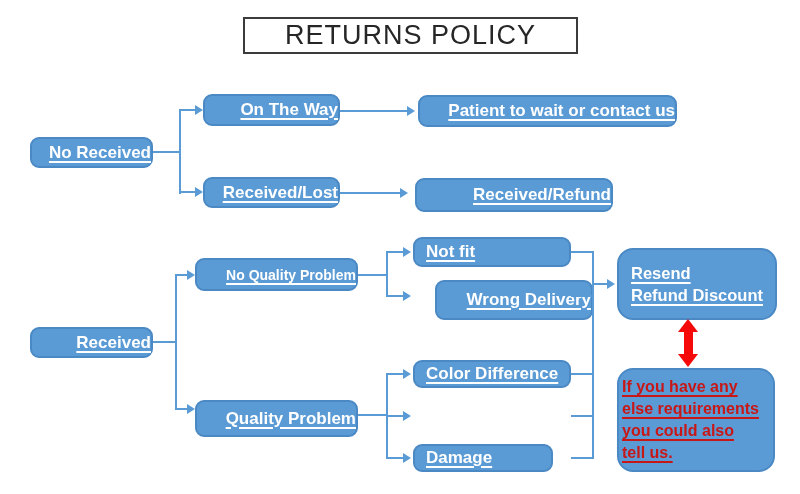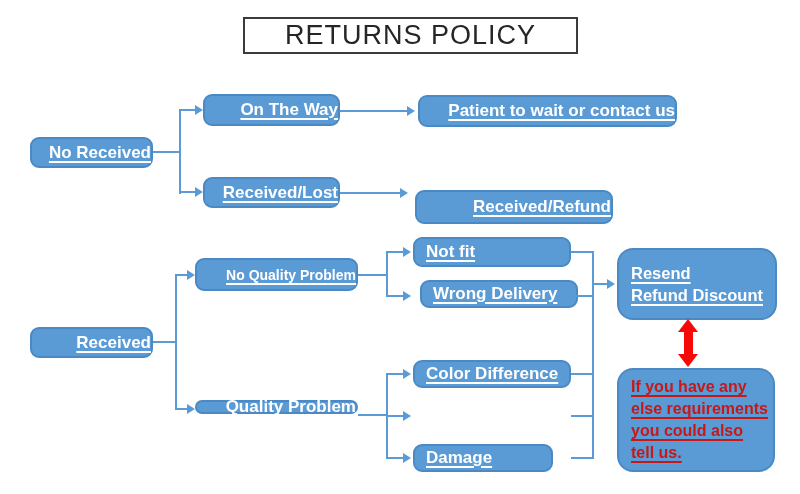--- a/index.html
+++ b/index.html
@@ -24,38 +24,38 @@
   .left{justify-content:flex-start;padding-left:11px;}
   .hl{position:absolute;height:2px;background:var(--connector,#5b9bd5);}
   .vl{position:absolute;width:2px;background:var(--connector,#5b9bd5);}
   .ar{position:absolute;width:0;height:0;border-top:5px solid transparent;
       border-bottom:5px solid transparent;border-left:8px solid var(--connector,#5b9bd5);}
   
   .n-no-received{left:30px;top:137px;width:123px;height:31px;}
   .n-on-the-way{left:203px;top:94px;width:137px;height:32px;}
   .n-received-lost{left:203px;top:177px;width:137px;height:31px;}
   .n-patient{left:418px;top:95px;width:259px;height:32px;}
-  .n-received-refund{left:415px;top:178px;width:198px;height:34px;margin-top:12px;}
+  .n-received-refund{left:415px;top:178px;width:198px;height:34px;}
   .n-received{left:30px;top:327px;width:123px;height:31px;}
   .n-no-quality-problem{left:195px;top:258px;width:163px;height:33px;font-size:14px;}
-  .n-quality-problem{left:195px;top:400px;width:163px;height:14px;}
+  .n-quality-problem{left:195px;top:400px;width:163px;height:37px;}
   .n-not-fit{left:413px;top:237px;width:158px;height:30px;}
-  .n-wrong-delivery{left:420px;top:280px;width:158px;height:28px;}
+  .n-wrong-delivery{left:435px;top:280px;width:158px;height:40px;justify-content:flex-end;}
   .n-color-difference{left:413px;top:360px;width:158px;height:28px;}
   .n-quality-defect{left:413px;top:402px;width:158px;height:29px;}
   .n-damage{left:413px;top:444px;width:140px;height:28px;}
   .n-resend{
     left:617px;top:248px;width:160px;height:72px;border-radius:16px;font-size:16.5px;
     flex-direction:column;align-items:flex-start;justify-content:center;
     padding-left:12px;gap:3px;
   }
   .n-note{
     left:617px;top:368px;width:158px;height:104px;border-radius:16px;font-size:16px;
     flex-direction:column;align-items:flex-start;justify-content:center;
-    padding-left:12px;gap:4px;
+    padding-left:3px;gap:4px;
   }
   .n-note .lbl{color:var(--red-text,#c81717);text-decoration-thickness:2px;}
   
   .red-shaft{position:absolute;left:684px;top:331px;width:9px;height:24px;background:var(--arrow-red,#f60909);}
   .red-head-up{position:absolute;left:678px;top:319px;width:0;height:0;
     border-left:10px solid transparent;border-right:10px solid transparent;
     border-bottom:13px solid var(--arrow-red,#f60909);}
   .red-head-down{position:absolute;left:678px;top:354px;width:0;height:0;
     border-left:10px solid transparent;border-right:10px solid transparent;
     border-top:13px solid var(--arrow-red,#f60909);}

